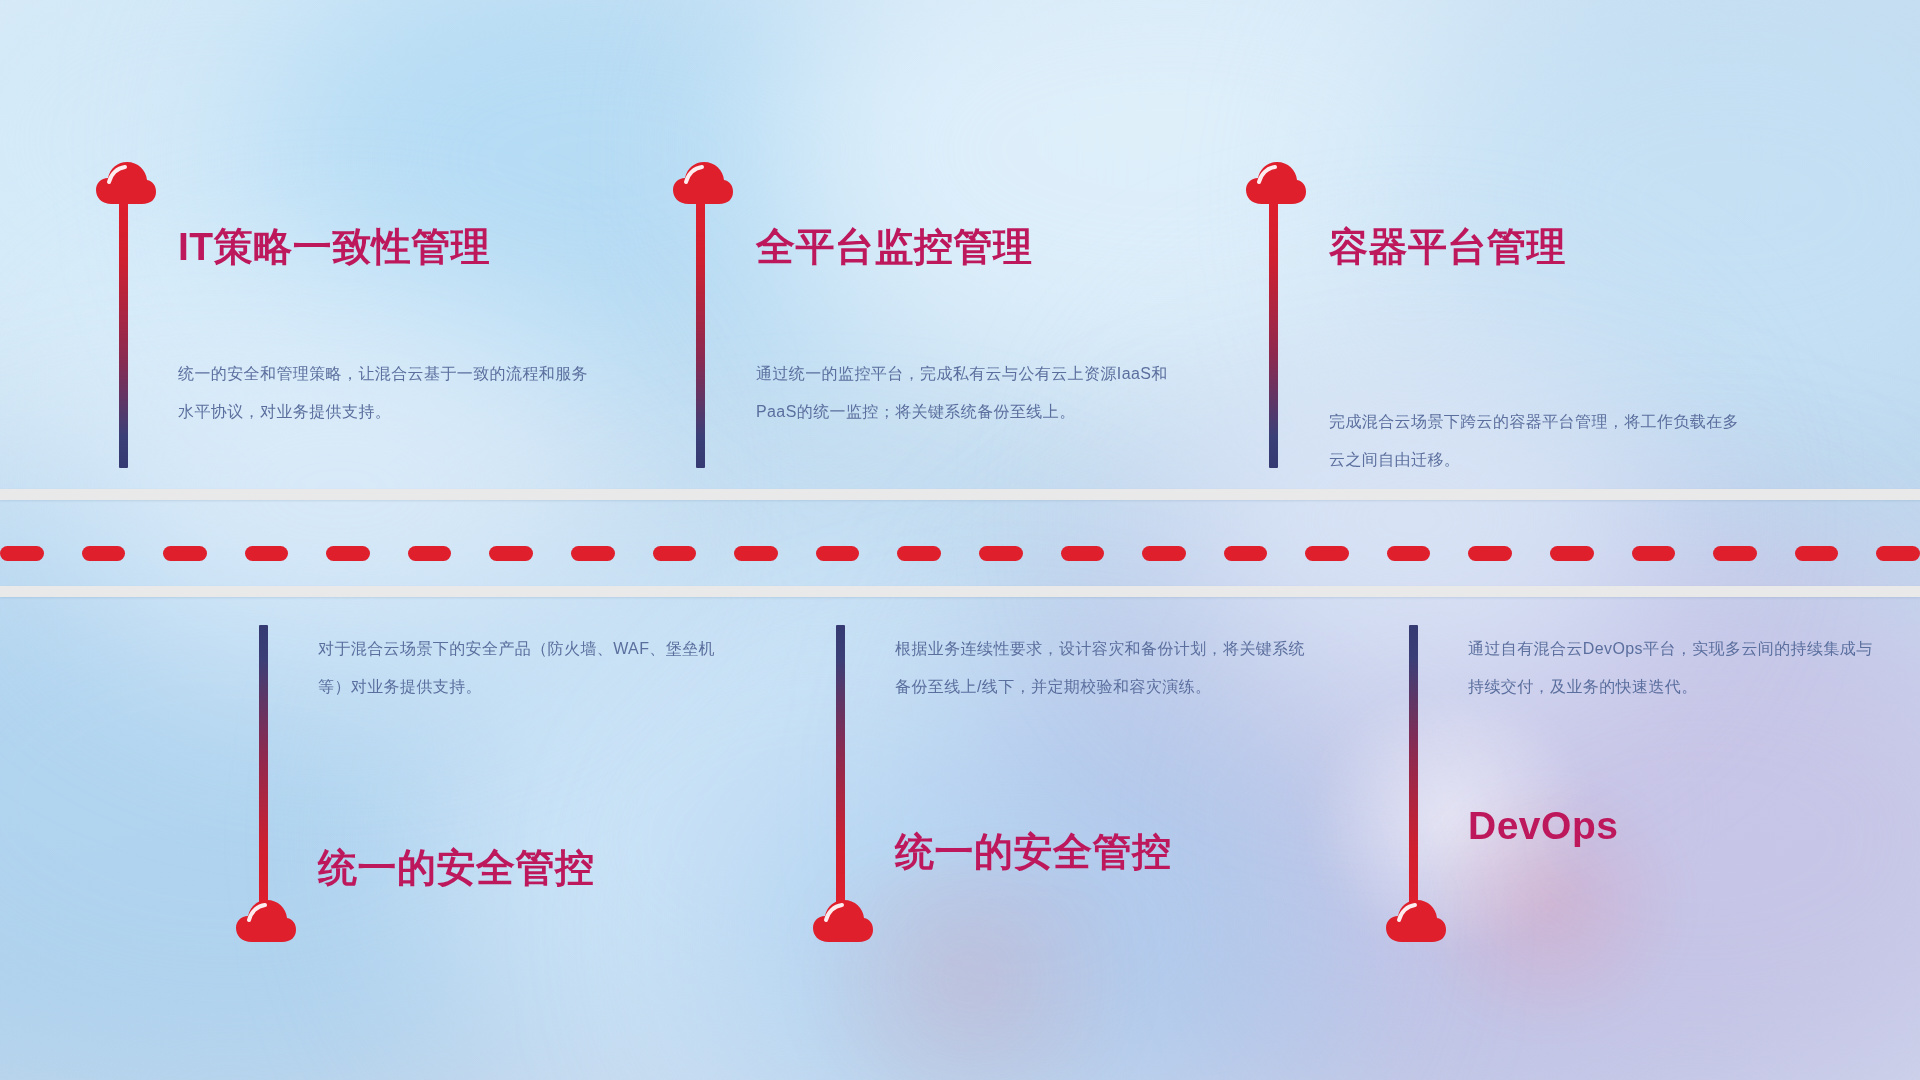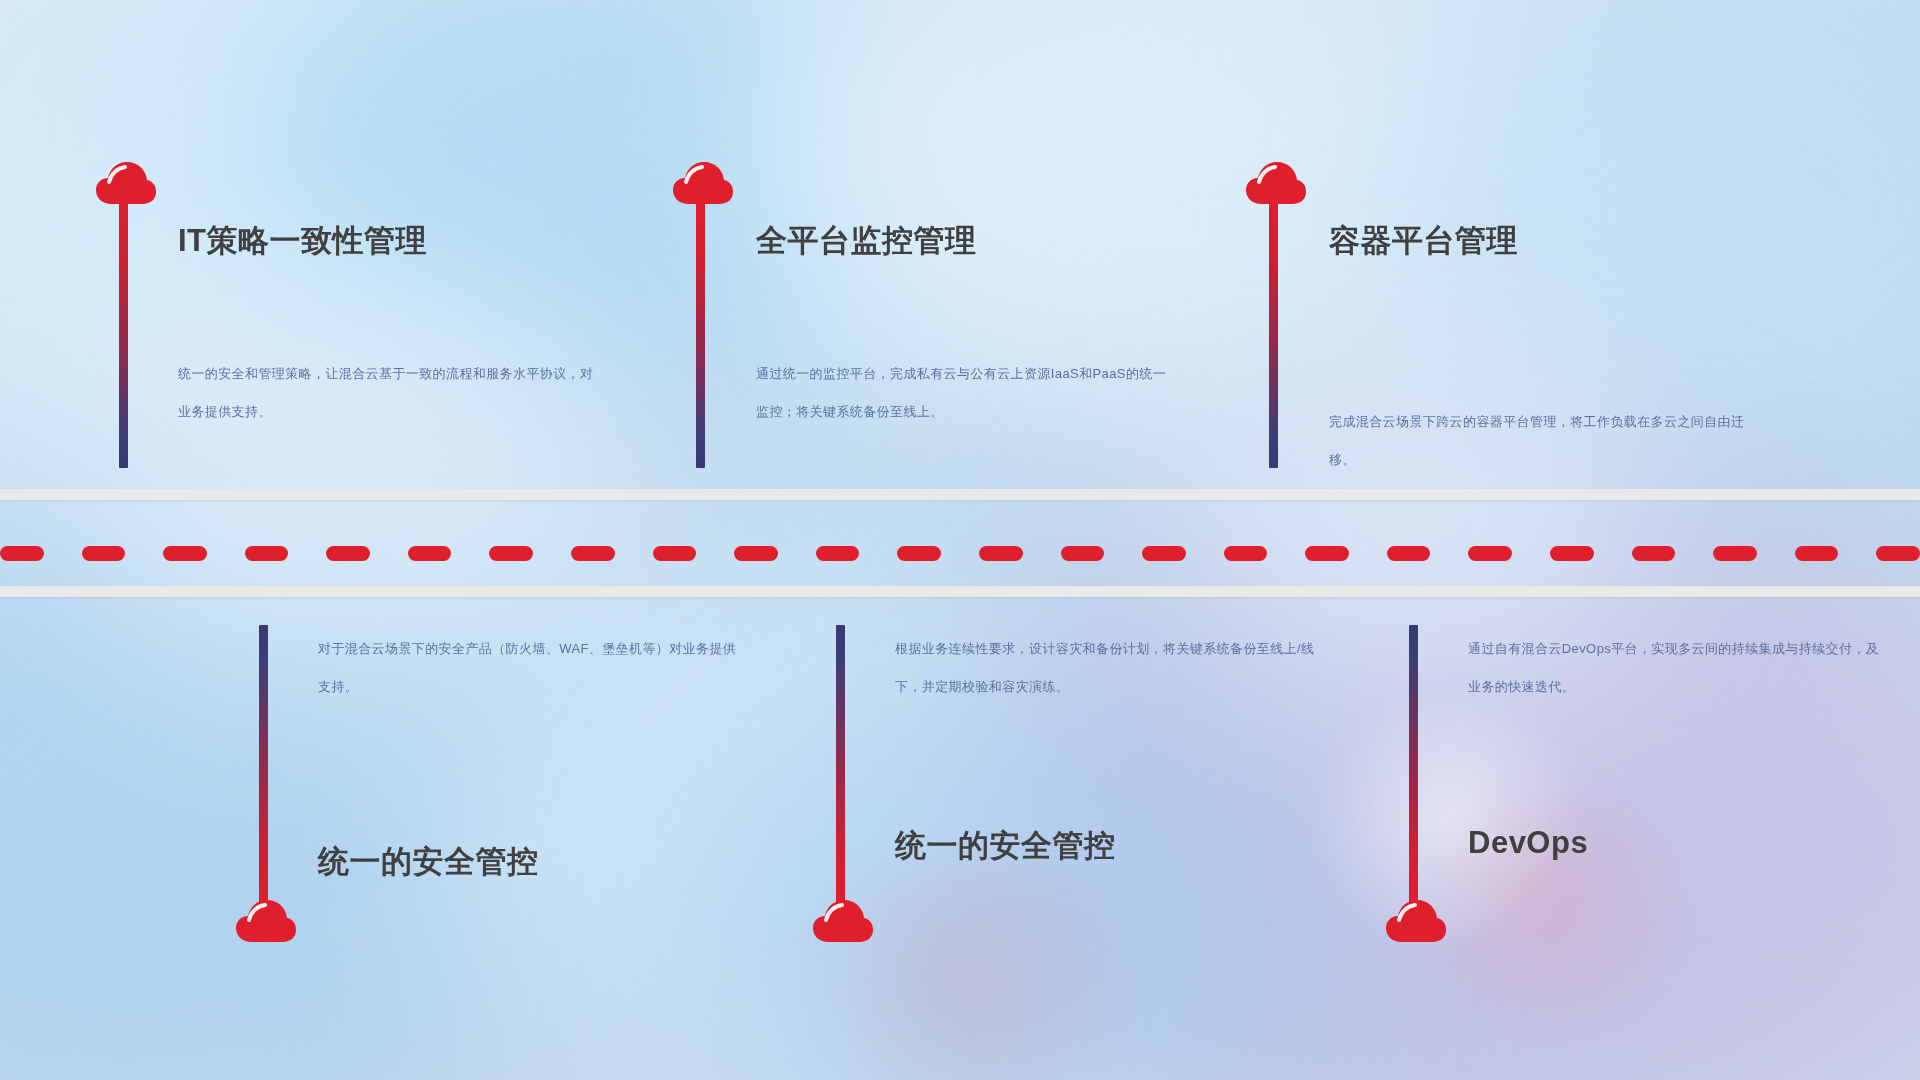--- a/index.html
+++ b/index.html
@@ -49,25 +49,25 @@
   .dash{height:15px;border-radius:8px;background:#e01f2d;margin-right:38px;flex:0 0 auto;}
 
   
   .col{position:absolute;}
   .stem{position:absolute;width:9px;border-radius:1px;}
   .stem.down{background:linear-gradient(180deg,#e01f2d 0%,#d0202f 22%,#8d2a50 58%,#3b3f77 88%,#353a72 100%);}
   .stem.up{background:linear-gradient(180deg,#353a72 0%,#3b3f77 12%,#8d2a50 46%,#d0202f 80%,#e01f2d 100%);}
   .cloud-ico{position:absolute;width:62px;height:46px;}
 
   .title{
-    position:absolute;font-size:31px;font-weight:700;color:#404040;
+    position:absolute;font-size:39px;font-weight:700;color:#be185d;
     letter-spacing:.5px;white-space:nowrap;
   }
   .body-txt{
-    position:absolute;font-size:13px;line-height:38px;color:#5b6f9e;
+    position:absolute;font-size:16px;line-height:38px;color:#5b6f9e;
     letter-spacing:.4px;width:400px;
   }
 </style>
 </head>
 <body>
 
 <div id="stage">
 
   <div class="bg-base"></div>
   <div class="bg-glow g1"></div>
@@ -179,16 +179,16 @@
 
   <div class="col">
     <div class="stem up" style="left:1409px;top:625px;height:280px;"></div>
     <div class="cloud-ico" style="left:1385px;top:898px;">
       <svg viewBox="0 0 62 46" width="62" height="46">
         <path d="M17 44 C6 44 1 37 1 30 C1 23 6 18 13 18 C15 8 23 2 32 2 C43 2 51 10 52 20 C58 21 61 26 61 32 C61 39 56 44 47 44 Z" fill="#e01f2d"></path>
         <path d="M14 22 C16 14 22 8 30 7" stroke="#ffffff" stroke-width="4" fill="none" stroke-linecap="round" opacity="0.92"></path>
       </svg>
     </div>
     <div class="body-txt" style="left:1468px;top:630px;width:420px;">通过自有混合云DevOps平台，实现多云间的持续集成与持续交付，及业务的快速迭代。</div>
-    <div class="title" style="left:1468px;top:825px;">DevOps</div>
+    <div class="title" style="left:1468px;top:804px;">DevOps</div>
   </div>
 
 </div>
 
 </body></html>

